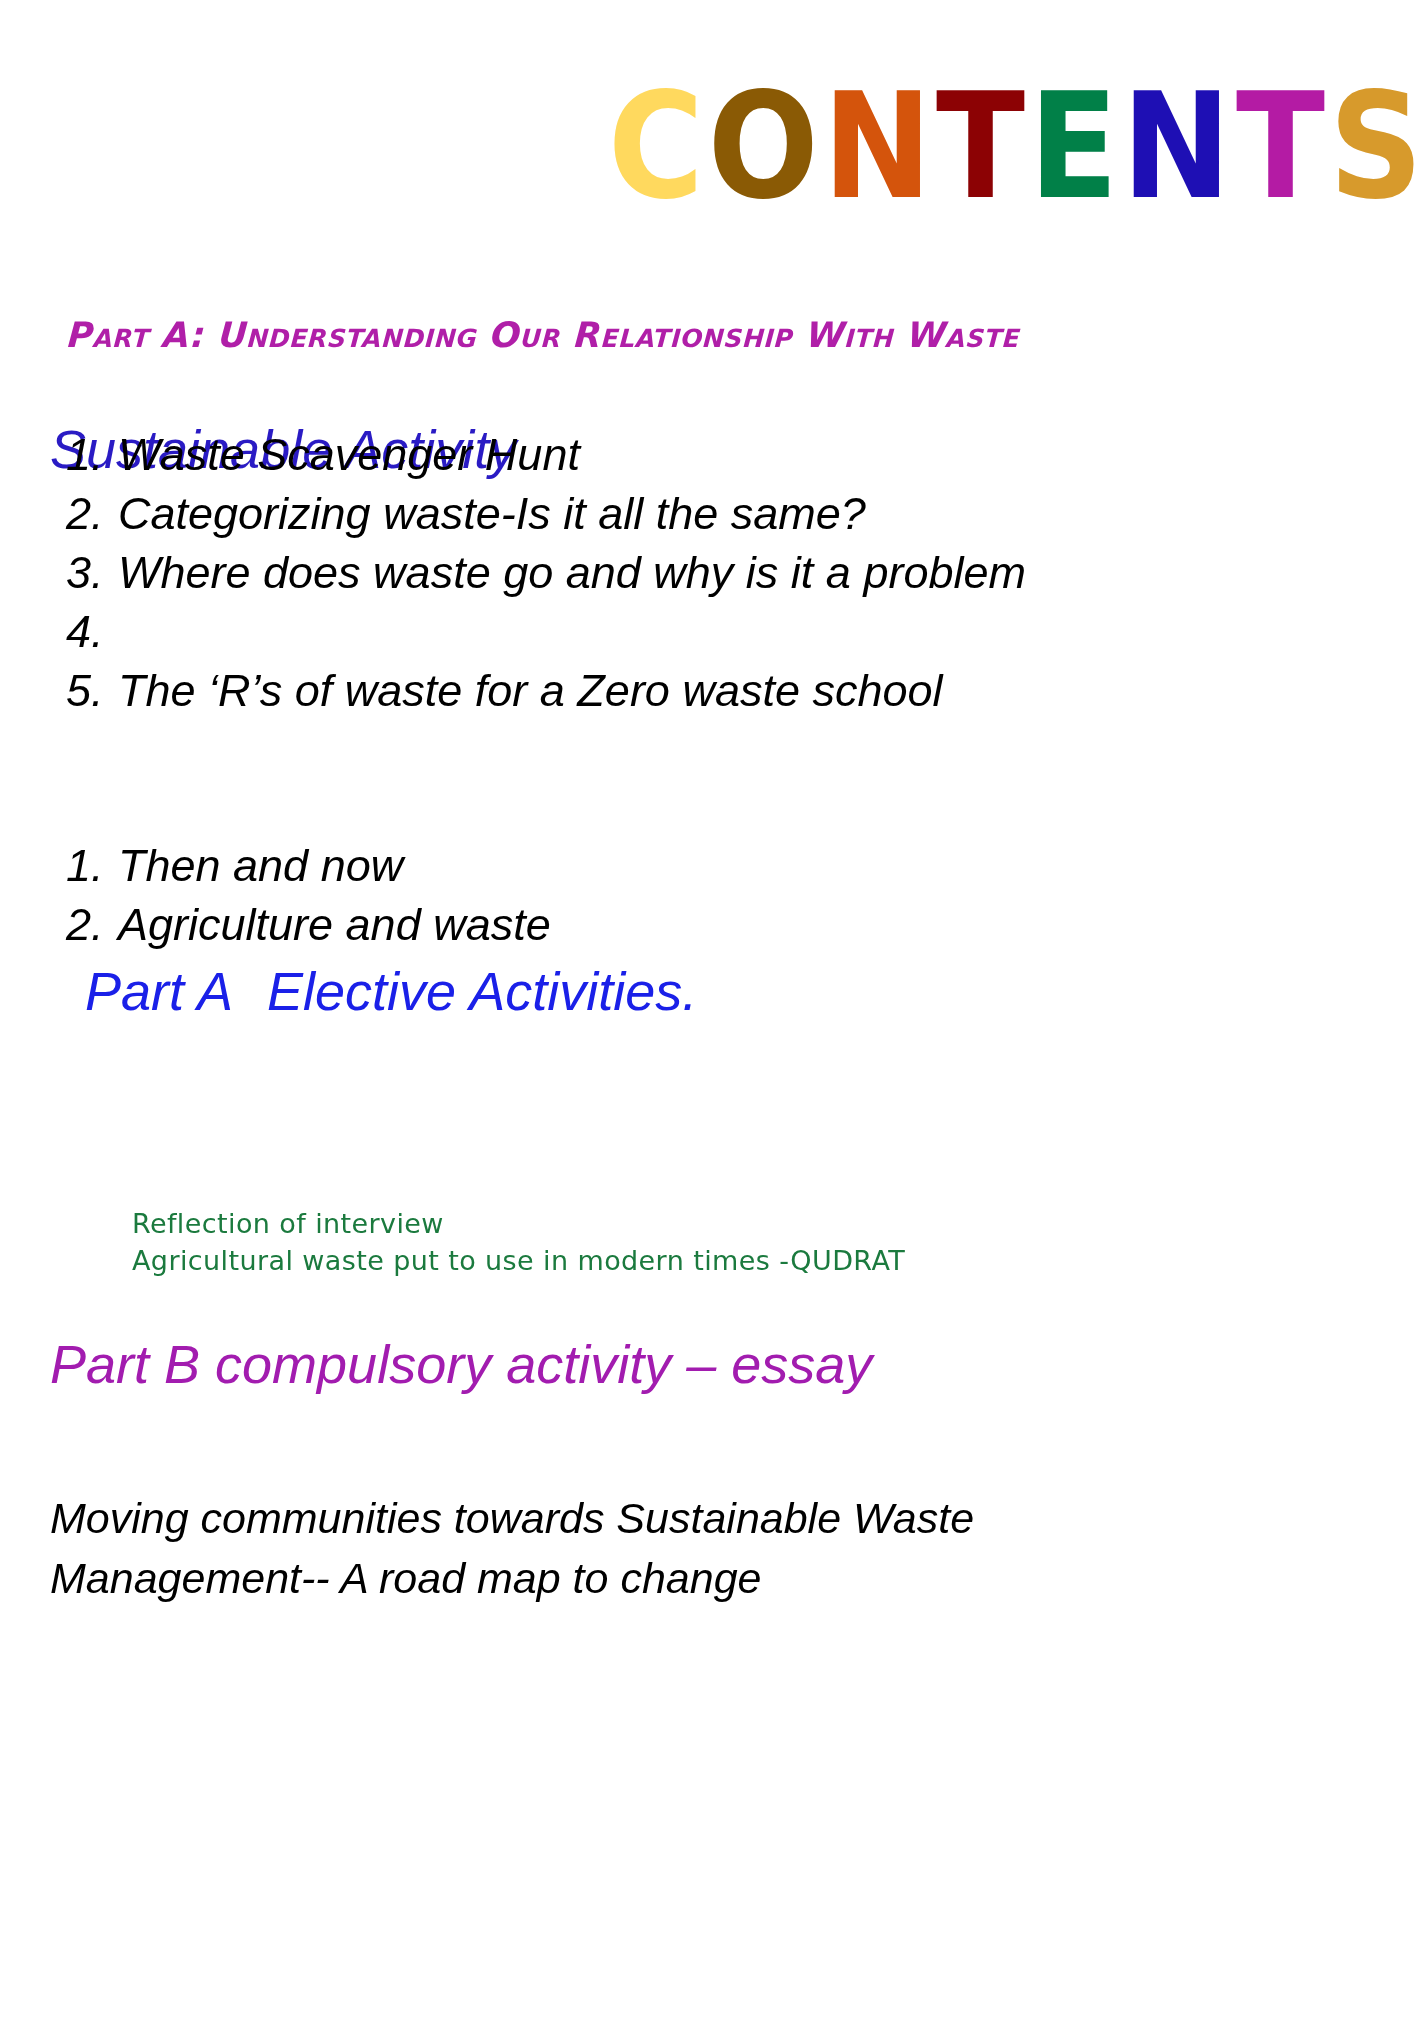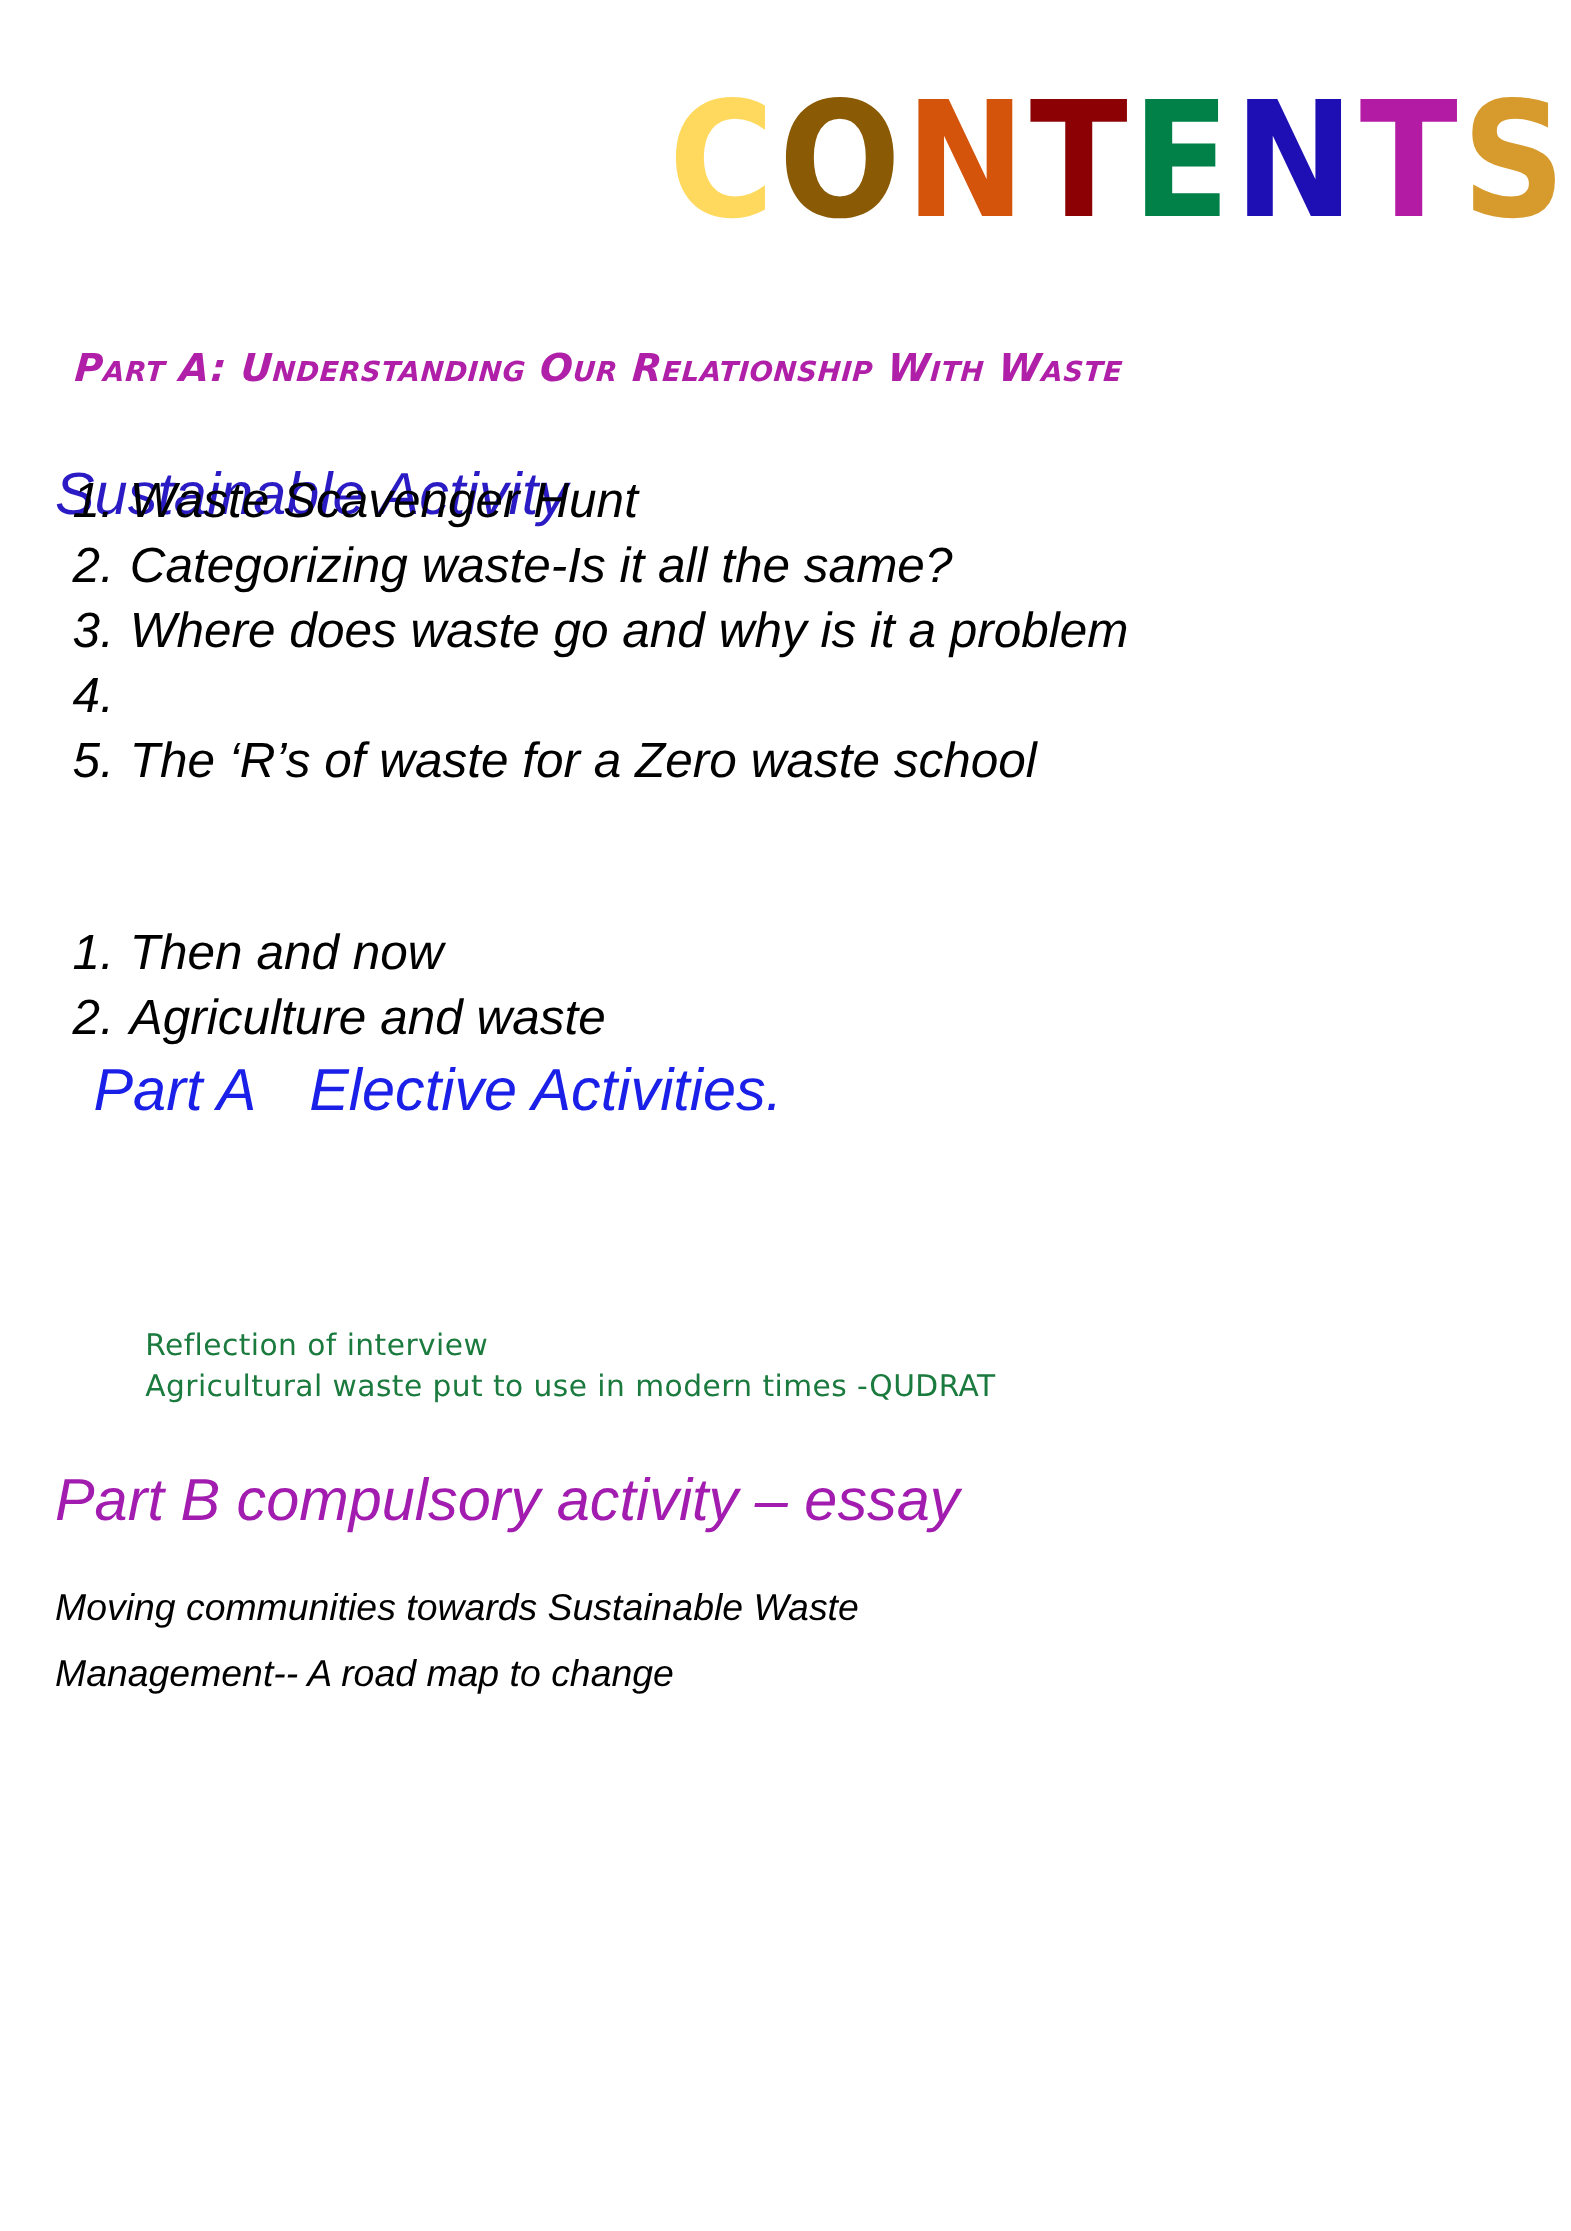--- a/index.html
+++ b/index.html
@@ -71,21 +71,21 @@
     top: 418px;
     font-size: 54px;
     color: #2A1BC4;
   }
   #head-elective {
     left: 85px;
     top: 960px;
     font-size: 54px;
     color: #1A20E8;
   }
-  #head-elective .partA { margin-right: 48px; }
+  #head-elective .partA { margin-right: 34px; }
   #head-partb {
     left: 50px;
     top: 1333px;
     font-size: 54px;
     color: #2A1BC4;
   }
 
   
   .num-list {
     position: absolute;
@@ -121,26 +121,26 @@
     line-height: 37px;
     white-space: nowrap;
     letter-spacing: 0.4px;
   }
   .green-notes div { font-weight: 400; }
 
   
   .essay-para {
     position: absolute;
     left: 50px;
-    top: 1432px;
+    top: 1488px;
     width: 1200px;
     color: #000000;
     font-family: "Liberation Sans", sans-serif;
     font-style: italic;
-    font-size: 34px;
+    font-size: 43px;
     line-height: 60px;
   }
   .essay-para div { white-space: nowrap; }
 </style>
 </head>
 <body>
 
 <div class="page">
 
   <div class="title" id="doc-title"><span class="ltr" style="color: rgb(255, 217, 94);">C</span><span class="ltr" style="color: rgb(138, 90, 5);">O</span><span class="ltr" style="color: rgb(212, 84, 12);">N</span><span class="ltr" style="color: rgb(140, 2, 4);">T</span><span class="ltr" style="color: rgb(1, 128, 72);">E</span><span class="ltr" style="color: rgb(30, 15, 180);">N</span><span class="ltr" style="color: rgb(180, 27, 164);">T</span><span class="ltr" style="color: rgb(215, 154, 44);">S</span></div>

